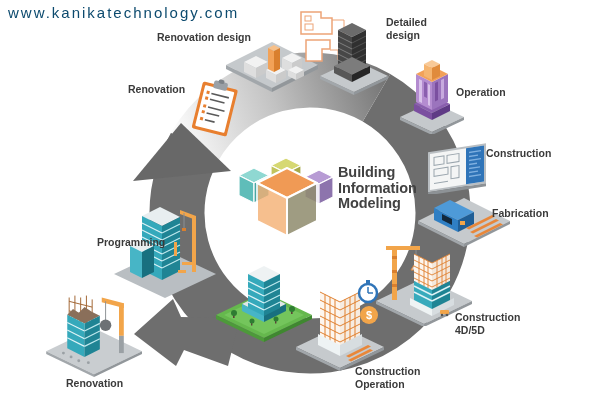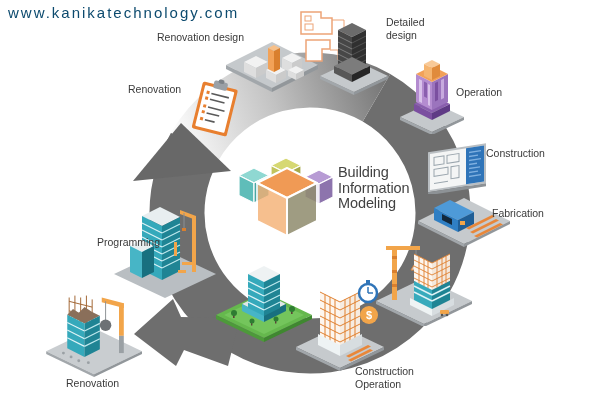--- a/index.html
+++ b/index.html
@@ -1,25 +1,25 @@
 <!DOCTYPE html>
 <html><head>
 <meta charset="utf-8">
 <style>
   html,body{margin:0;padding:0;background:#fff;}
   .canvas{position:relative;width:600px;height:420px;background:#ffffff;overflow:hidden;
           font-family:"Liberation Sans",sans-serif;}
   .abs{position:absolute;}
   .watermark{position:absolute;left:8px;top:4px;font-family:Liberation Sans, sans-serif;
              font-size:15px;letter-spacing:2px;color:#0c4a6e;}
-  .stage-label{position:absolute;font-weight:400;font-size:10.5px;line-height:12.5px;
+  .stage-label{position:absolute;font-weight:700;font-size:10.5px;line-height:12.5px;
                color:#3a3a3a;white-space:nowrap;}
   .stage-label.wrap{white-space:normal;}
   .bim-title{position:absolute;left:338px;top:165px;width:90px;font-size:14.5px;
-             line-height:15.5px;font-weight:400;color:#424242;letter-spacing:-0.1px;}
+             line-height:15.5px;font-weight:700;color:#424242;letter-spacing:-0.1px;}
   svg{display:block;}
   svg text{font-family:"Liberation Sans",sans-serif;}
 </style>
 </head>
 <body>
 
 <div class="canvas">
 
   <svg class="abs" style="left:0;top:0" width="600" height="420" viewBox="0 0 600 420">
     <defs>
@@ -388,17 +388,18 @@
   </svg>
 
   <div class="bim-title">Building Information Modeling</div>
 
   <div class="stage-label" style="left:128px;top:83px">Renovation</div>
   <div class="stage-label" style="left:157px;top:31px">Renovation design</div>
   <div class="stage-label wrap" style="left:386px;top:16px;width:52px">Detailed design</div>
   <div class="stage-label" style="left:456px;top:86px">Operation</div>
   <div class="stage-label" style="left:486px;top:147px">Construction</div>
   <div class="stage-label" style="left:492px;top:207px">Fabrication</div>
+  <div class="stage-label wrap" style="left:455px;top:311px;width:78px">Construction 4D/5D</div>
   <div class="stage-label wrap" style="left:355px;top:365px;width:82px">Construction Operation</div>
   <div class="stage-label" style="left:66px;top:377px">Renovation</div>
   <div class="stage-label" style="left:97px;top:236px">Programming</div>
 
 </div>
 
 </body></html>

